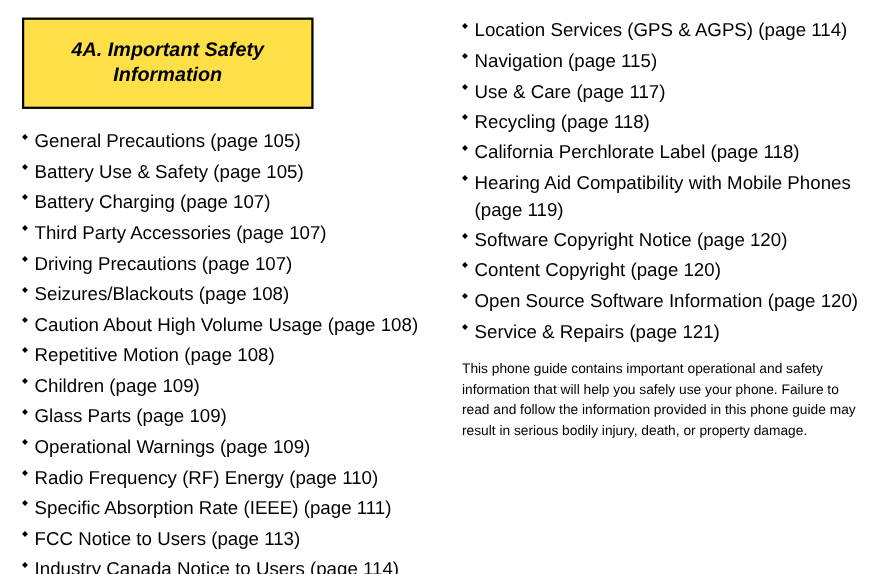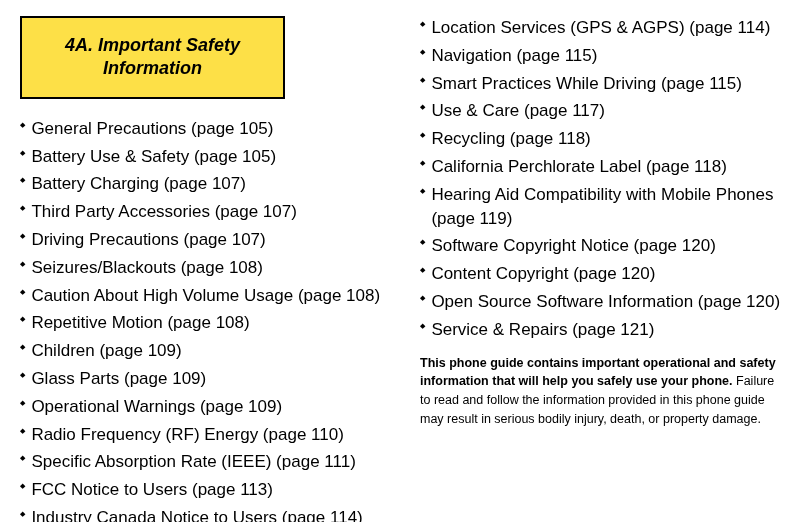--- a/index.html
+++ b/index.html
@@ -67,21 +67,21 @@
       margin-top: 3px;
       flex-shrink: 0;
       color: #000;
     }
     .summary-text {
       margin-top: 12px;
       font-size: 12.5px;
       line-height: 1.5;
     }
     .summary-text .bold-part {
-      font-weight: bold;
+      font-weight: normal;
     }
     .footer {
       display: flex;
       align-items: center;
       padding: 8px 20px;
       border-top: 1px solid #ccc;
       margin-top: auto;
     }
     .footer-page {
       font-weight: normal;
@@ -119,21 +119,20 @@
           <li>Specific Absorption Rate (IEEE) (page 111)</li>
           <li>FCC Notice to Users (page 113)</li>
           <li>Industry Canada Notice to Users (page 114)</li>
         </ul>
     </div>
 
     <div class="right-col">
       <ul class="bullet-list" id="right-list">
           <li>Location Services (GPS &amp; AGPS) (page 114)</li>
           <li>Navigation (page 115)</li>
-          <li>Smart Practices While Driving (page 115)</li>
           <li>Use &amp; Care (page 117)</li>
           <li>Recycling (page 118)</li>
           <li>California Perchlorate Label (page 118)</li>
           <li>Hearing Aid Compatibility with Mobile Phones (page 119)</li>
           <li>Software Copyright Notice (page 120)</li>
           <li>Content Copyright (page 120)</li>
           <li>Open Source Software Information (page 120)</li>
           <li>Service &amp; Repairs (page 121)</li>
         </ul>
       <div class="summary-text" id="summary-text"><span class="bold-part">This phone guide contains important operational and safety information that will help you safely use your phone.</span><span> Failure to read and follow the information provided in this phone guide may result in serious bodily injury, death, or property damage.</span></div>

